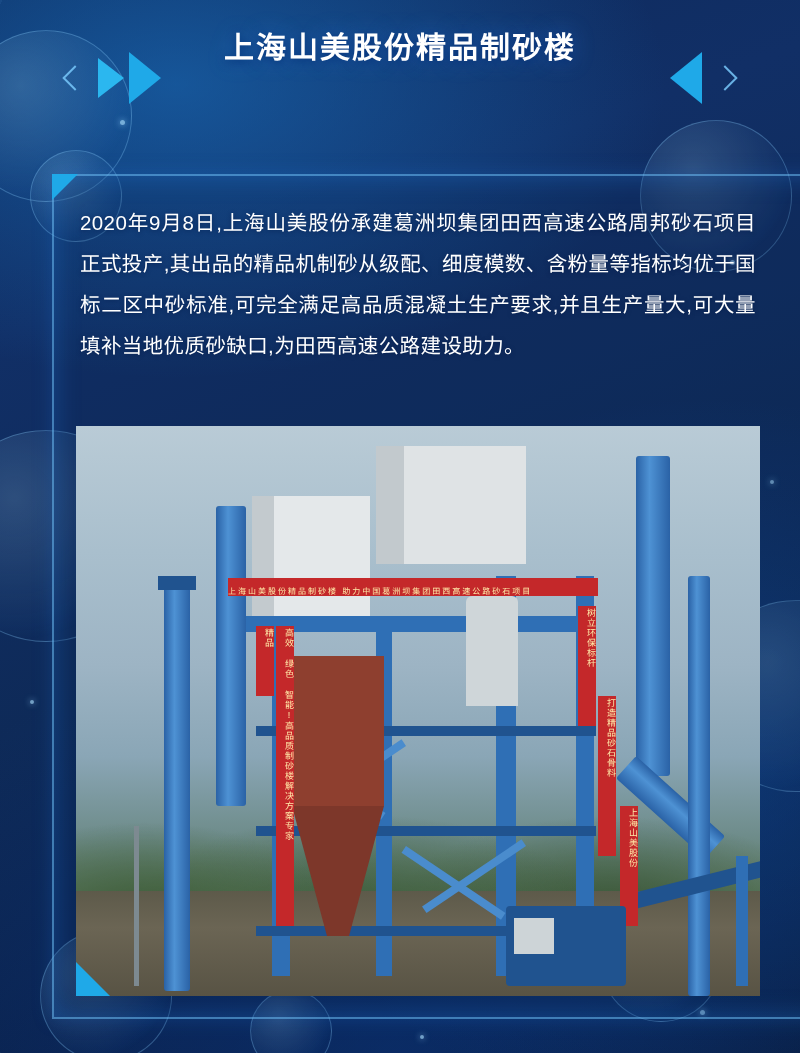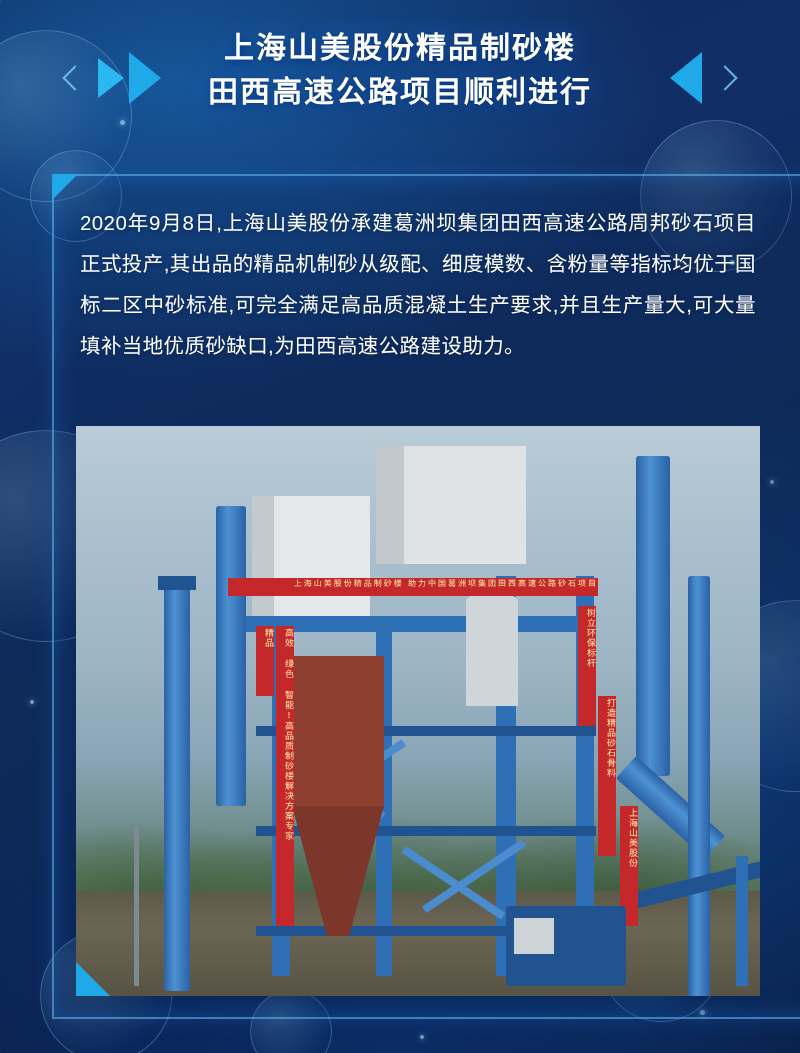--- a/index.html
+++ b/index.html
@@ -192,23 +192,23 @@
     overflow: hidden;
   }
   .banner.v {
     writing-mode: vertical-rl;
     text-orientation: upright;
     letter-spacing: 1px;
     padding: 2px 1px;
     box-sizing: border-box;
   }
   .banner.h {
-    text-align: right;
+    text-align: left;
     letter-spacing: 2px;
-    padding-top: 2px;
+    padding-top: 10px;
     box-sizing: border-box;
   }
   .pipe {
     position: absolute;
     background: linear-gradient(90deg, #2a62a6 0%, #4e92d4 40%, #2a62a6 100%);
     border-radius: 3px;
   }
   .pipe.h {
     background: linear-gradient(180deg, #2a62a6 0%, #4e92d4 40%, #2a62a6 100%);
   }
@@ -248,21 +248,20 @@
   <div class="header">
 
     <div class="arrows left">
       <span class="tri-hollow-l"></span>
       <span class="tri tri-solid-r"></span>
       <span class="tri tri-solid-r big"></span>
     </div>
 
     <div class="title-block">
       <div class="title-line">上海山美股份精品制砂楼</div>
-      <div class="title-line">田西高速公路项目顺利进行</div>
     </div>
 
     <div class="arrows right">
       <span class="tri tri-solid-l big"></span>
       <span class="tri-hollow-r"></span>
     </div>
   </div>
 
   <div class="card">
     <div class="corner tl"></div>

